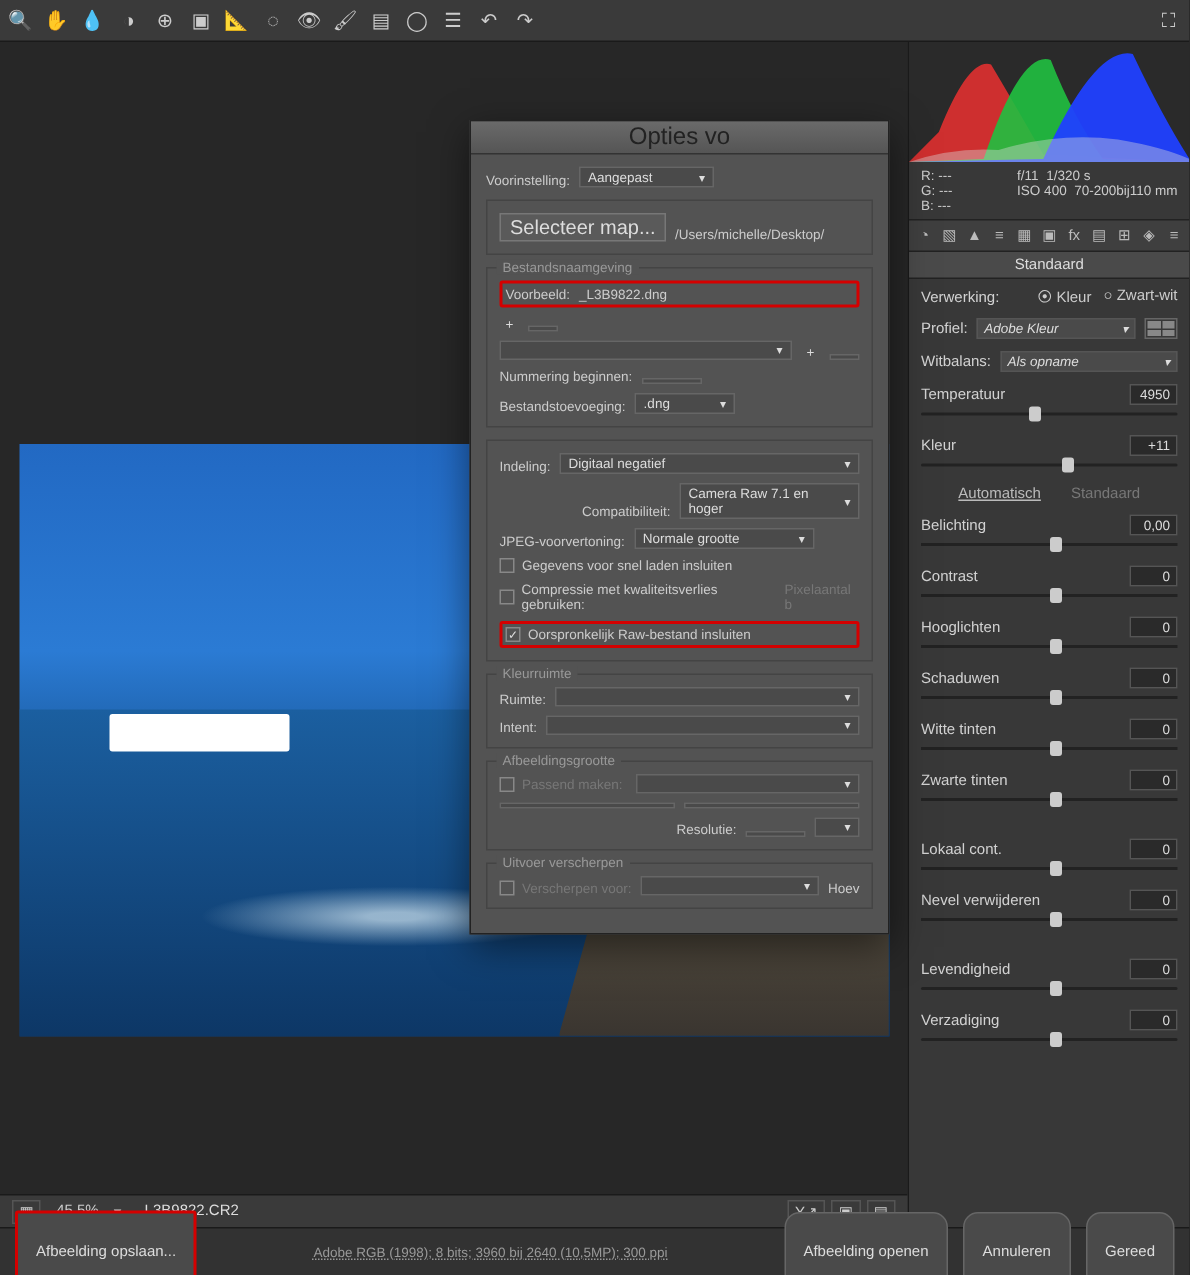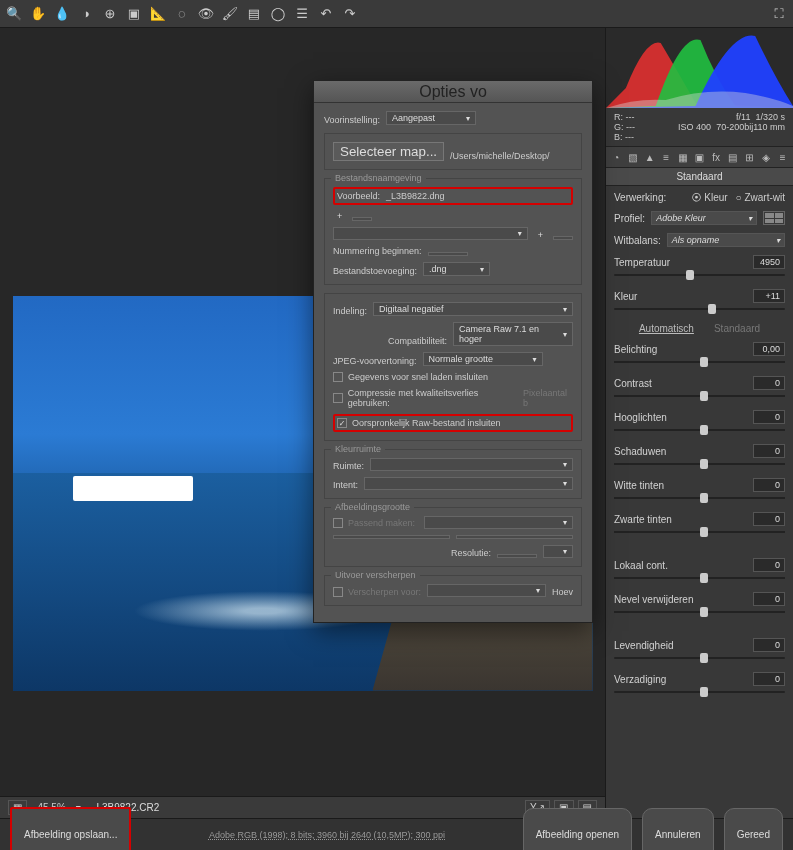--- a/index.html
+++ b/index.html
@@ -18,21 +18,21 @@
 .photo .sea { position: absolute; left: 0; bottom: 0; width: 100%; height: 55%; background: linear-gradient(180deg,#1b5fa0,#0d3766); }
 .photo .boat { position: absolute; left: 60px; top: 180px; width: 120px; height: 25px; background: #fff; border-radius: 2px; }
 .photo .foam { position: absolute; left: 120px; bottom: 60px; width: 260px; height: 40px; background: radial-gradient(ellipse,#cfe4f0 10%,transparent 70%); opacity: .7; }
 
 
 .panel { width: 188px; background: #383838; border-left: 1px solid #1a1a1a; display: flex; flex-direction: column; }
 .histogram { height: 80px; background: #2a2a2a; position: relative; overflow: hidden; }
 .histogram svg { width: 100%; height: 100%; }
 .info { font-size: 9px; color: #ccc; padding: 4px 8px; display: flex; }
 .info .left { flex: 1; }
-.info .right { text-align: right; }
+.info .right { }
 .panel-tabs { height: 22px; background: #3f3f3f; display: flex; align-items: center; padding: 0 4px; gap: 4px; border-top: 1px solid #222; border-bottom: 1px solid #222; }
 .panel-tabs .ptab { width: 14px; height: 14px; font-size: 10px; color: #bbb; display: flex; align-items: center; justify-content: center; }
 .section-title { background: #4a4a4a; color: #ddd; text-align: center; padding: 3px 0; font-size: 10px; border-bottom: 1px solid #222; }
 .panel-body { padding: 6px 8px; display: flex; flex-direction: column; gap: 8px; }
 .row { display: flex; align-items: center; gap: 6px; font-size: 10px; }
 .row label { flex: 0 0 auto; color: #d2d2d2; }
 .row .val { margin-left: auto; background: #2a2a2a; color: #ddd; padding: 1px 4px; border: 1px solid #555; min-width: 32px; text-align: right; font-size: 9px; }
 .underline-link { text-decoration: underline; color: #bbb; }
 .dropdown { background: #4a4a4a; border: 1px solid #555; color: #ddd; padding: 1px 4px; font-size: 9px; display: flex; align-items: center; justify-content: space-between; flex: 1; font-style: italic; }
 .dropdown::after { content: "▾"; font-size: 8px; margin-left: 4px; }

